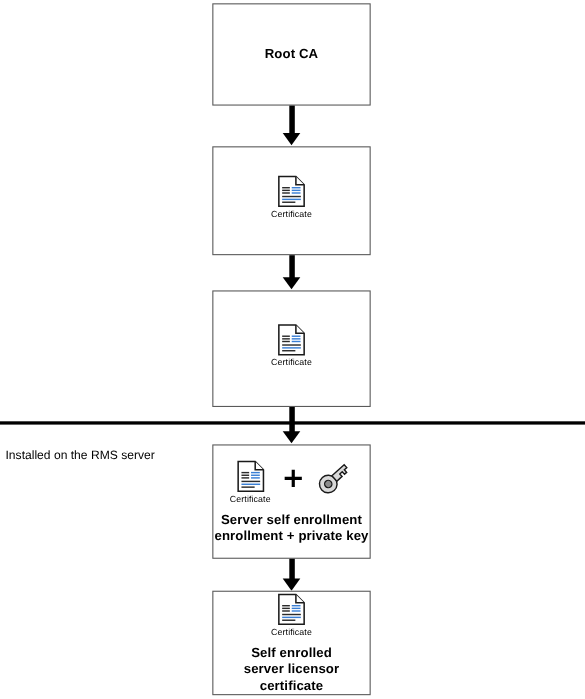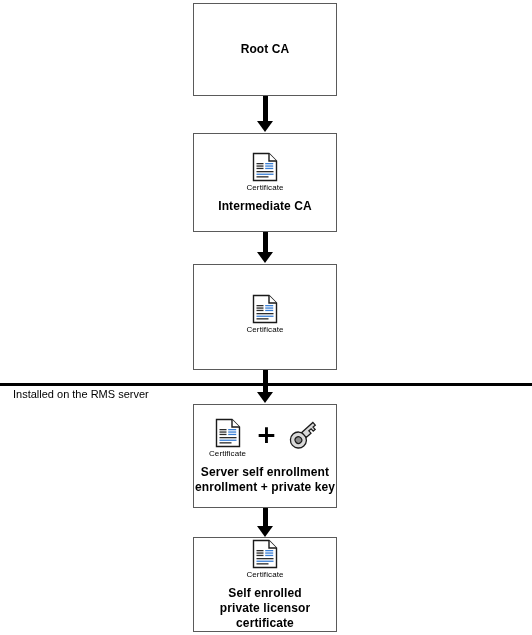--- a/index.html
+++ b/index.html
@@ -143,21 +143,20 @@
           <rect x="13.2" y="11" width="8" height="1.3" fill="#3a7fd5"></rect>
           <rect x="13.2" y="13.4" width="8" height="1.3" fill="#3a7fd5"></rect>
           <rect x="13.2" y="15.8" width="8" height="1.3" fill="#3a7fd5"></rect>
           <rect x="4.5" y="19" width="17" height="1.3" fill="#2b2b2b"></rect>
           <rect x="4.5" y="21.6" width="17" height="1.3" fill="#3a7fd5"></rect>
           <rect x="4.5" y="24.2" width="12" height="1.3" fill="#2b2b2b"></rect>
         </svg>
         <div class="cert-caption">Certificate</div>
       </div>
     </div>
-    <div class="node-title">Intermediate CA</div>
   </div>
 
   <div class="arrow" style="top:232px; height:22px;"></div>
   <div class="arrowhead" style="top:252px;"></div>
 
   <div class="node" style="left:193px; top:264px; width:144px; height:106px;">
     <div class="icon-row">
       <div class="cert-wrap">
         <svg class="cert-icon" width="26" height="30" viewBox="0 0 26 30">
           <path d="M1.5,1.5 L17,1.5 L24.5,9 L24.5,28.5 L1.5,28.5 Z" fill="#ffffff" stroke="#1a1a1a" stroke-width="1.4"></path>
@@ -174,21 +173,21 @@
         </svg>
         <div class="cert-caption">Certificate</div>
       </div>
     </div>
   </div>
 
   <div class="arrow" style="top:370px; height:24px;"></div>
   <div class="arrowhead" style="top:392px;"></div>
 
   <div class="divider" style="top:383px;"></div>
-  <div class="divider-label" style="left:5px; top:388px;margin-left:8px;">Installed on the RMS server</div>
+  <div class="divider-label" style="left:5px; top:408px;">Installed on the RMS server</div>
 
   <div class="node" style="left:193px; top:404px; width:144px; height:104px;">
     <div class="icon-row">
       <div class="cert-wrap">
         <svg class="cert-icon" width="26" height="30" viewBox="0 0 26 30">
           <path d="M1.5,1.5 L17,1.5 L24.5,9 L24.5,28.5 L1.5,28.5 Z" fill="#ffffff" stroke="#1a1a1a" stroke-width="1.4"></path>
           <path d="M17,1.5 L17,9 L24.5,9" fill="#ffffff" stroke="#1a1a1a" stroke-width="1.4"></path>
           <rect x="4.5" y="11" width="7" height="1.3" fill="#2b2b2b"></rect>
           <rect x="4.5" y="13.4" width="7" height="1.3" fill="#2b2b2b"></rect>
           <rect x="4.5" y="15.8" width="7" height="1.3" fill="#2b2b2b"></rect>
@@ -230,17 +229,17 @@
           <rect x="13.2" y="13.4" width="8" height="1.3" fill="#3a7fd5"></rect>
           <rect x="13.2" y="15.8" width="8" height="1.3" fill="#3a7fd5"></rect>
           <rect x="4.5" y="19" width="17" height="1.3" fill="#2b2b2b"></rect>
           <rect x="4.5" y="21.6" width="17" height="1.3" fill="#3a7fd5"></rect>
           <rect x="4.5" y="24.2" width="12" height="1.3" fill="#2b2b2b"></rect>
         </svg>
         <div class="cert-caption">Certificate</div>
       </div>
     </div>
     <div class="node-title">Self enrolled
-private licensor
+server licensor
 certificate</div>
   </div>
 
 </div>
 
 </body></html>

